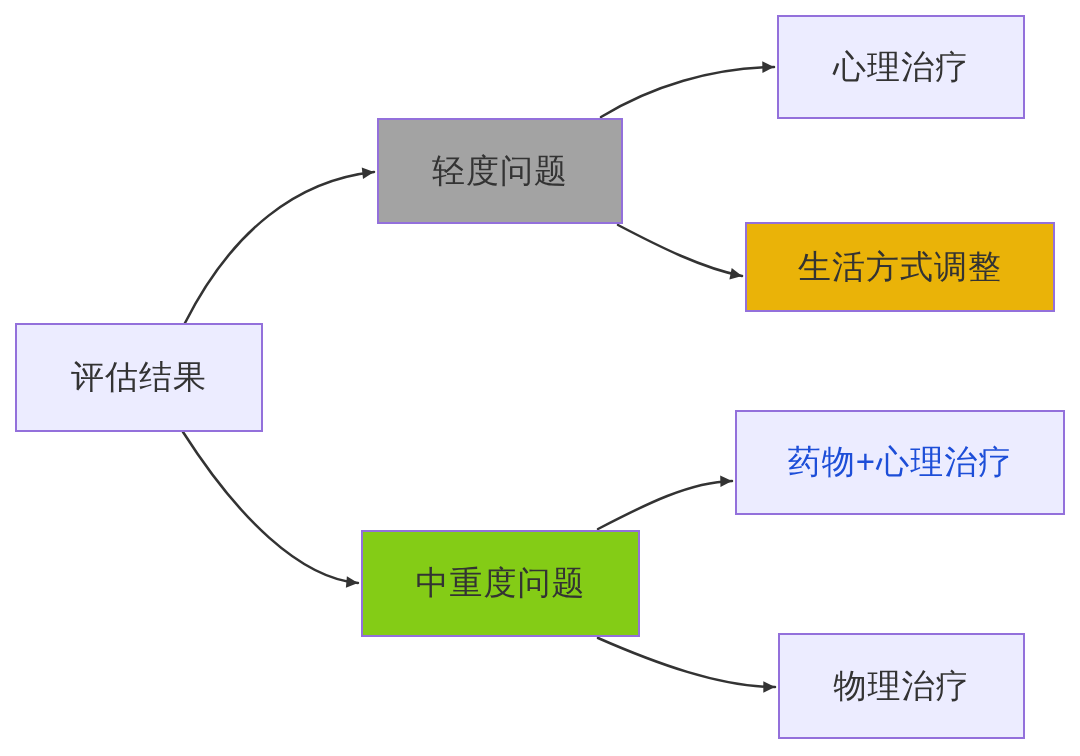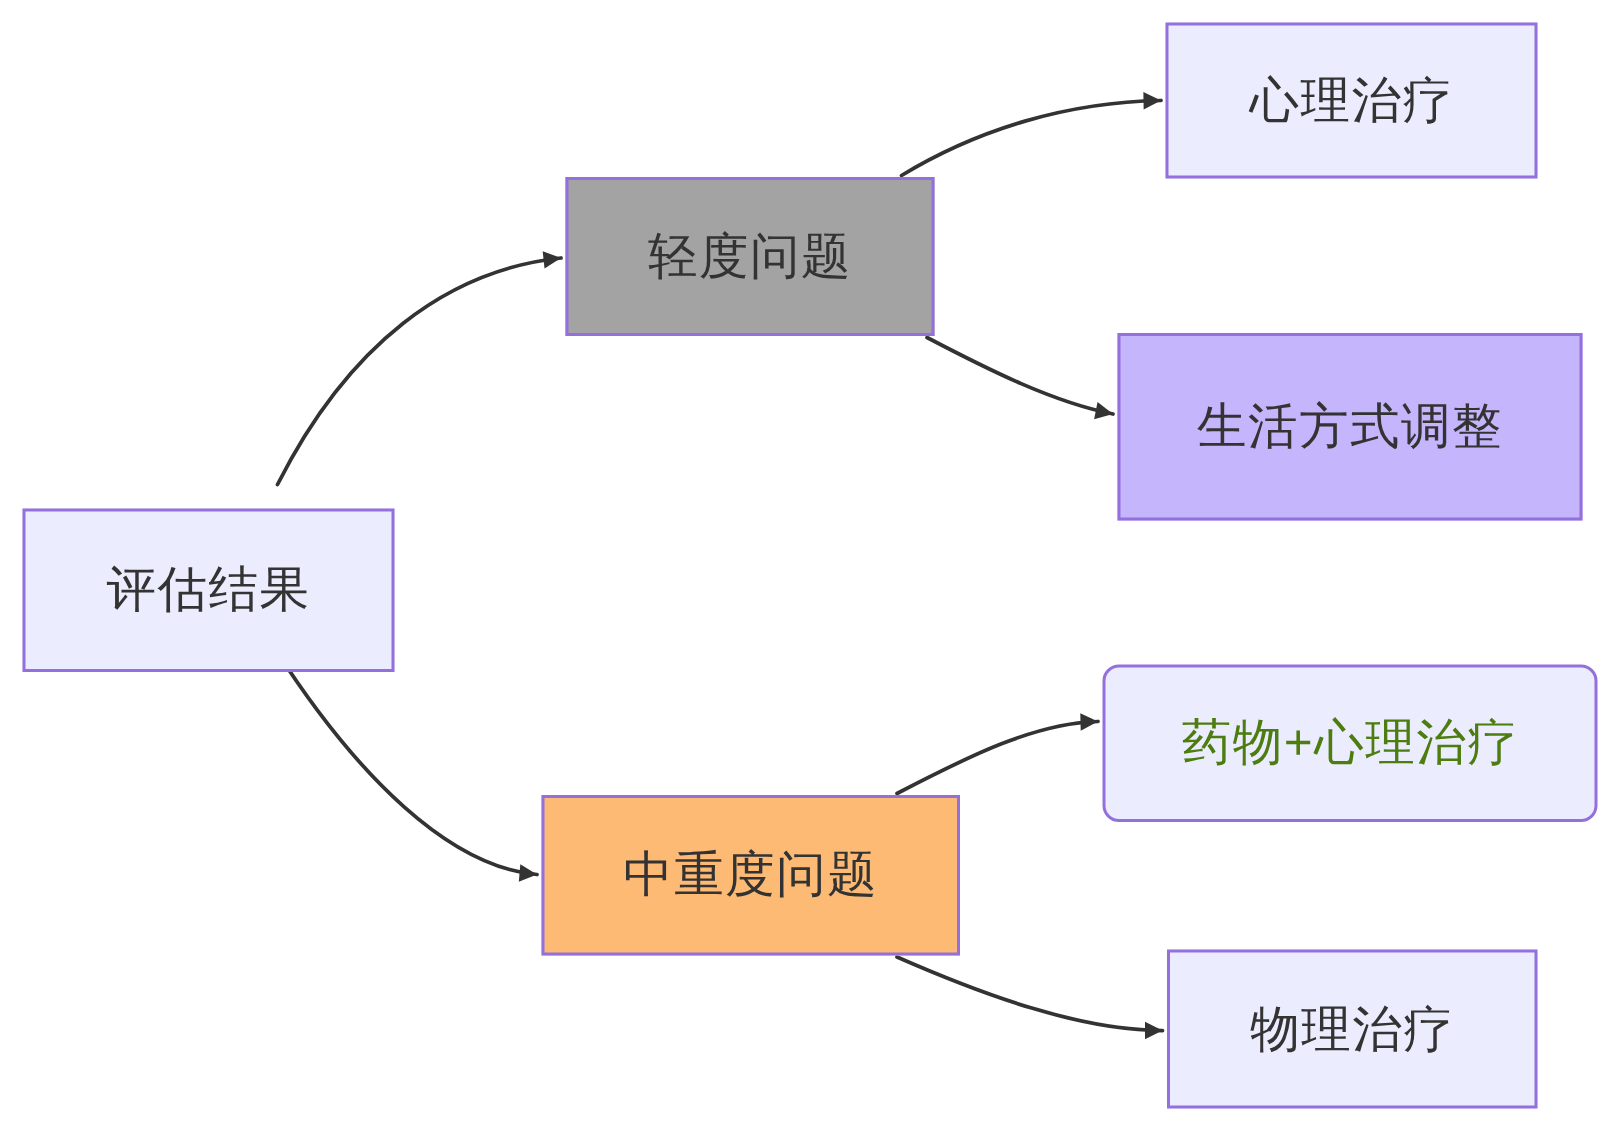--- a/index.html
+++ b/index.html
@@ -50,34 +50,34 @@
         <path id="arrowhead-shape" d="M1,1 L11,6 L1,11 Z" fill="#333333"></path>
       </marker>
     </defs>
   <path d="M185,323 C232,230 298,180 374,172" class="edge-path" marker-end="url(#arrowhead)" style="stroke: rgb(51, 51, 51);"></path>
       <path d="M183,432 C238,518 300,578 358,583" class="edge-path" marker-end="url(#arrowhead)" style="stroke: rgb(51, 51, 51);"></path>
       <path d="M601,117 C652,86 712,68 774,67" class="edge-path" marker-end="url(#arrowhead)" style="stroke: rgb(51, 51, 51);"></path>
       <path d="M618,225 C660,247 702,268 742,276" class="edge-path" marker-end="url(#arrowhead)" style="stroke: rgb(51, 51, 51);"></path>
       <path d="M598,529 C646,504 690,482 732,481" class="edge-path" marker-end="url(#arrowhead)" style="stroke: rgb(51, 51, 51);"></path>
       <path d="M598,638 C655,663 720,687 775,687" class="edge-path" marker-end="url(#arrowhead)" style="stroke: rgb(51, 51, 51);"></path>
     </svg>
-<div class="node" style="left: 15px; top: 323px; width: 248px; height: 109px; background: rgb(236, 236, 255); border-color: rgb(147, 112, 219); color: rgb(51, 51, 51); margin-top: 16px;">
+<div class="node" style="left: 15px; top: 323px; width: 248px; height: 109px; background: rgb(236, 236, 255); border-color: rgb(147, 112, 219); color: rgb(51, 51, 51);">
       <span>评估结果</span>
     </div>
     <div class="node" style="left: 377px; top: 118px; width: 246px; height: 106px; background: #a3a3a3; border-color: rgb(147, 112, 219); color: rgb(51, 51, 51);">
       <span>轻度问题</span>
     </div>
-    <div class="node" style="left: 361px; top: 530px; width: 279px; height: 107px; background: #fdba74; border-color: rgb(147, 112, 219); color: rgb(51, 51, 51);">
+    <div class="node" style="left: 361px; top: 530px; width: 279px; height: 107px; background: #84cc16; border-color: rgb(147, 112, 219); color: rgb(51, 51, 51);">
       <span>中重度问题</span>
     </div>
     <div class="node" style="left: 777px; top: 15px; width: 248px; height: 104px; background: rgb(236, 236, 255); border-color: rgb(147, 112, 219); color: rgb(51, 51, 51);">
       <span>心理治疗</span>
     </div>
-    <div class="node" style="left: 745px; top: 222px; width: 310px; height: 125px; background: #c4b5fd; border-color: rgb(147, 112, 219); color: rgb(51, 51, 51);">
+    <div class="node" style="left: 745px; top: 222px; width: 310px; height: 90px; background: #eab308; border-color: rgb(147, 112, 219); color: rgb(51, 51, 51);">
       <span>生活方式调整</span>
     </div>
-    <div class="node" style="left: 735px; top: 443px; width: 330px; height: 105px; background: rgb(236, 236, 255); border-color: rgb(147, 112, 219); color: #4d7c0f; border-radius: 11px;">
+    <div class="node" style="left: 735px; top: 410px; width: 330px; height: 105px; background: rgb(236, 236, 255); border-color: rgb(147, 112, 219); color: #1d4ed8;">
       <span>药物+心理治疗</span>
     </div>
     <div class="node" style="left: 778px; top: 633px; width: 247px; height: 106px; background: rgb(236, 236, 255); border-color: rgb(147, 112, 219); color: rgb(51, 51, 51); text-align: right;">
       <span>物理治疗</span>
     </div>
   </div>
 
 </body></html>

